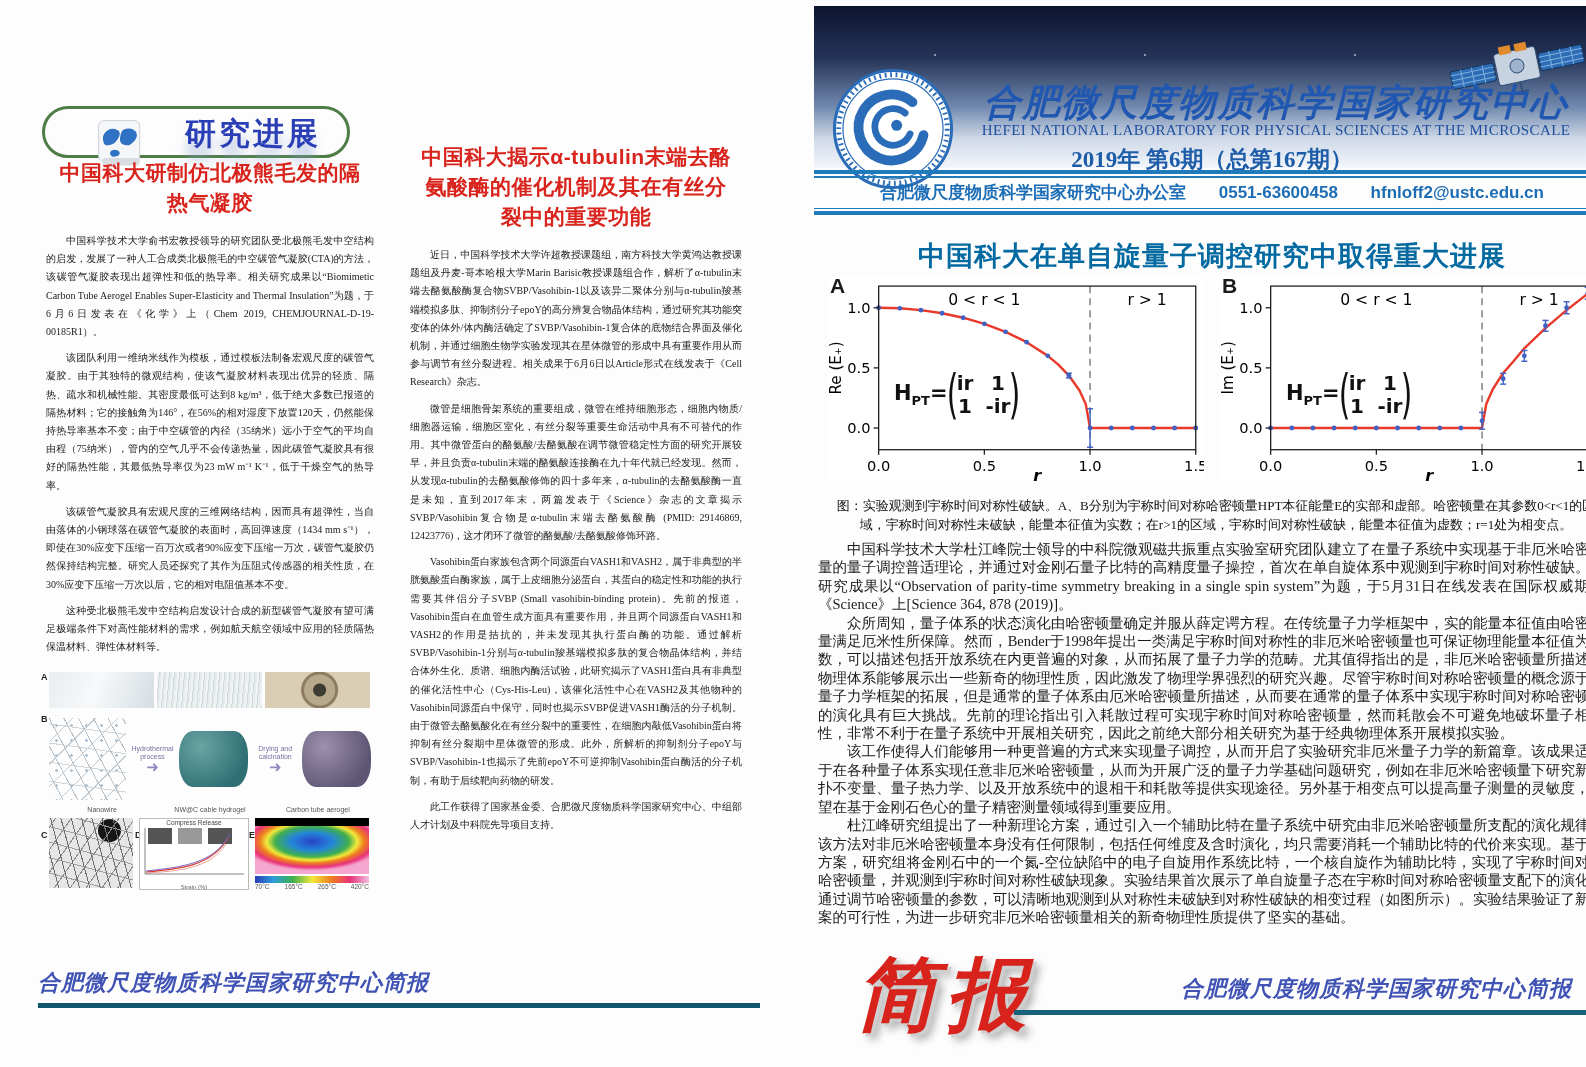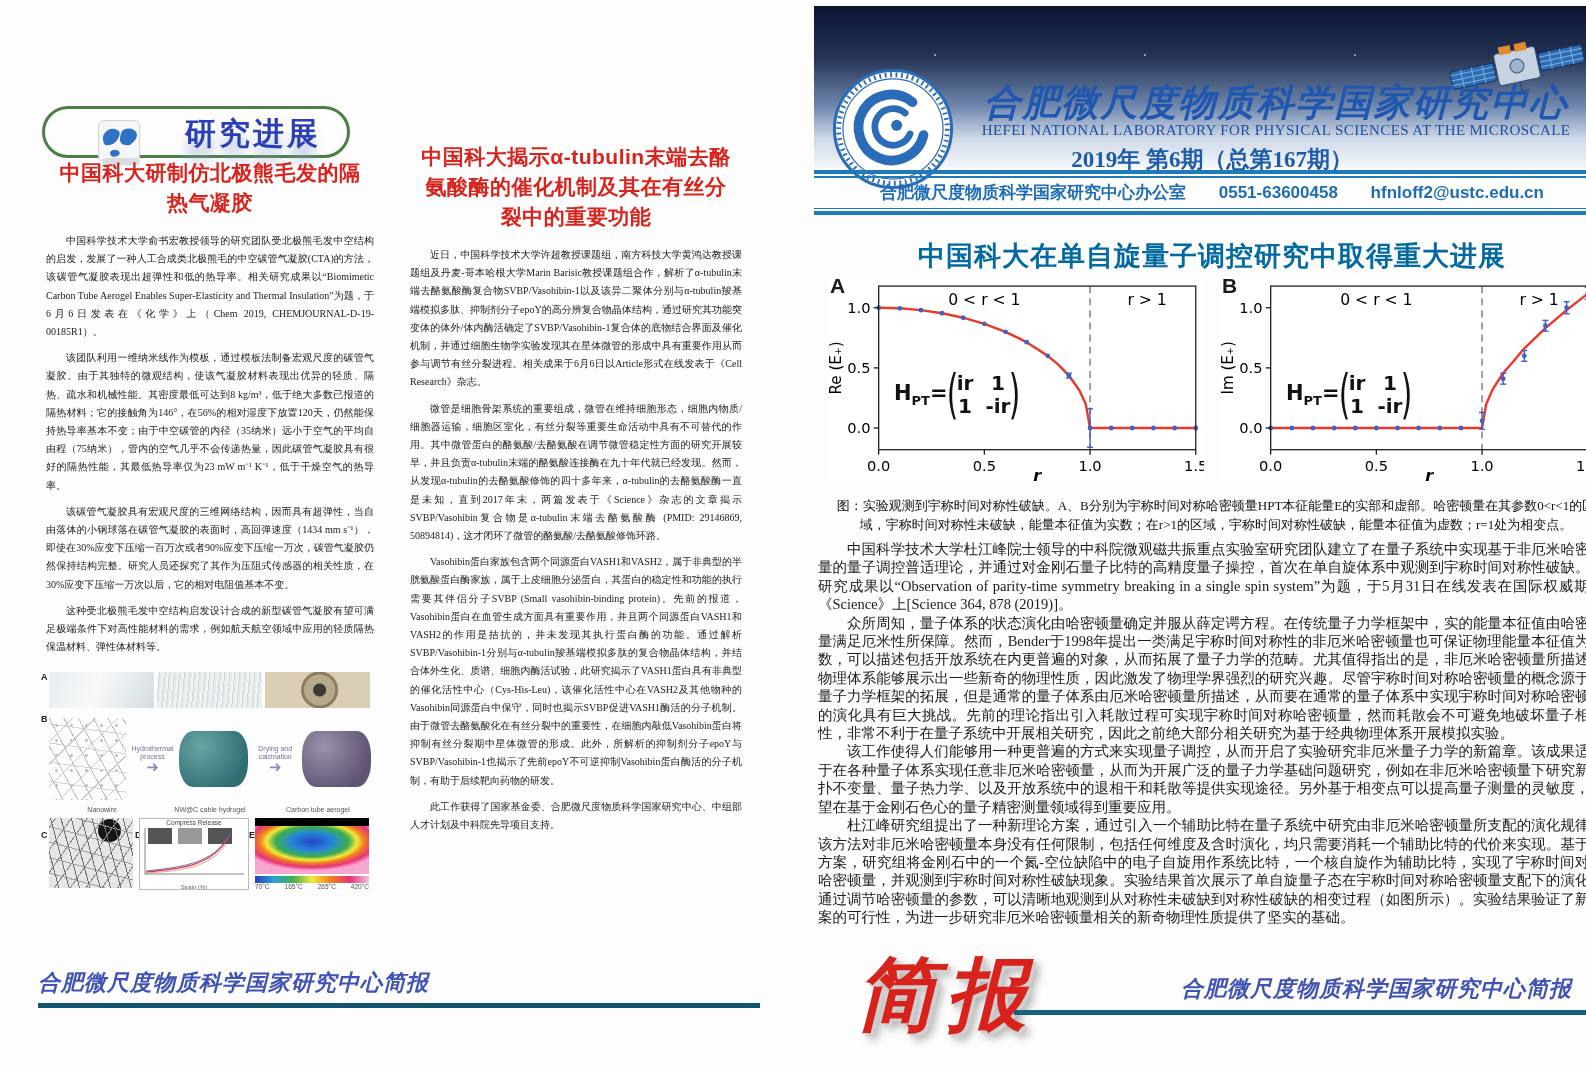--- a/index.html
+++ b/index.html
@@ -194,21 +194,21 @@
               <span>420°C</span>
             </div>
           </div>
         </div>
       </div>
     </div>
 
     <div class="lcol" id="col2">
       <div class="art-title">中国科大揭示α-tubulin末端去酪氨酸酶的催化机制及其在有丝分裂中的重要功能</div>
       <p>近日，中国科学技术大学许超教授课题组，南方科技大学黄鸿达教授课题组及丹麦-哥本哈根大学Marin Barisic教授课题组合作，解析了α-tubulin末端去酪氨酸酶复合物SVBP/Vasohibin-1以及该异二聚体分别与α-tubulin羧基端模拟多肽、抑制剂分子epoY的高分辨复合物晶体结构，通过研究其功能突变体的体外/体内酶活确定了SVBP/Vasohibin-1复合体的底物结合界面及催化机制，并通过细胞生物学实验发现其在星体微管的形成中具有重要作用从而参与调节有丝分裂进程。相关成果于6月6日以Article形式在线发表于《Cell Research》杂志。</p>
-      <p>微管是细胞骨架系统的重要组成，微管在维持细胞形态，细胞内物质/细胞器运输，细胞区室化，有丝分裂等重要生命活动中具有不可替代的作用。其中微管蛋白的酪氨酸/去酪氨酸在调节微管稳定性方面的研究开展较早，并且负责α-tubulin末端的酪氨酸连接酶在九十年代就已经发现。然而，从发现α-tubulin的去酪氨酸修饰的四十多年来，α-tubulin的去酪氨酸酶一直是未知，直到2017年末，两篇发表于《Science》杂志的文章揭示SVBP/Vasohibin复合物是α-tubulin末端去酪氨酸酶 (PMID: 29146869, 50894814)，这才闭环了微管的酪氨酸/去酪氨酸修饰环路。</p>
+      <p>微管是细胞骨架系统的重要组成，微管在维持细胞形态，细胞内物质/细胞器运输，细胞区室化，有丝分裂等重要生命活动中具有不可替代的作用。其中微管蛋白的酪氨酸/去酪氨酸在调节微管稳定性方面的研究开展较早，并且负责α-tubulin末端的酪氨酸连接酶在九十年代就已经发现。然而，从发现α-tubulin的去酪氨酸修饰的四十多年来，α-tubulin的去酪氨酸酶一直是未知，直到2017年末，两篇发表于《Science》杂志的文章揭示SVBP/Vasohibin复合物是α-tubulin末端去酪氨酸酶 (PMID: 29146869, 12423776)，这才闭环了微管的酪氨酸/去酪氨酸修饰环路。</p>
       <p>Vasohibin蛋白家族包含两个同源蛋白VASH1和VASH2，属于非典型的半胱氨酸蛋白酶家族，属于上皮细胞分泌蛋白，其蛋白的稳定性和功能的执行需要其伴侣分子SVBP (Small vasohibin-binding protein)。先前的报道，Vasohibin蛋白在血管生成方面具有重要作用，并且两个同源蛋白VASH1和VASH2的作用是拮抗的，并未发现其执行蛋白酶的功能。通过解析SVBP/Vasohibin-1分别与α-tubulin羧基端模拟多肽的复合物晶体结构，并结合体外生化、质谱、细胞内酶活试验，此研究揭示了VASH1蛋白具有非典型的催化活性中心（Cys-His-Leu)，该催化活性中心在VASH2及其他物种的Vasohibin同源蛋白中保守，同时也揭示SVBP促进VASH1酶活的分子机制。由于微管去酪氨酸化在有丝分裂中的重要性，在细胞内敲低Vasohibin蛋白将抑制有丝分裂期中星体微管的形成。此外，所解析的抑制剂分子epoY与SVBP/Vasohibin-1也揭示了先前epoY不可逆抑制Vasohibin蛋白酶活的分子机制，有助于后续靶向药物的研发。</p>
       <p>此工作获得了国家基金委、合肥微尺度物质科学国家研究中心、中组部人才计划及中科院先导项目支持。</p>
     </div>
 
     <div class="page-footer">
       <div class="footer-text">合肥微尺度物质科学国家研究中心简报</div>
       <div class="footer-rule"></div>
     </div>
   </div>
 

